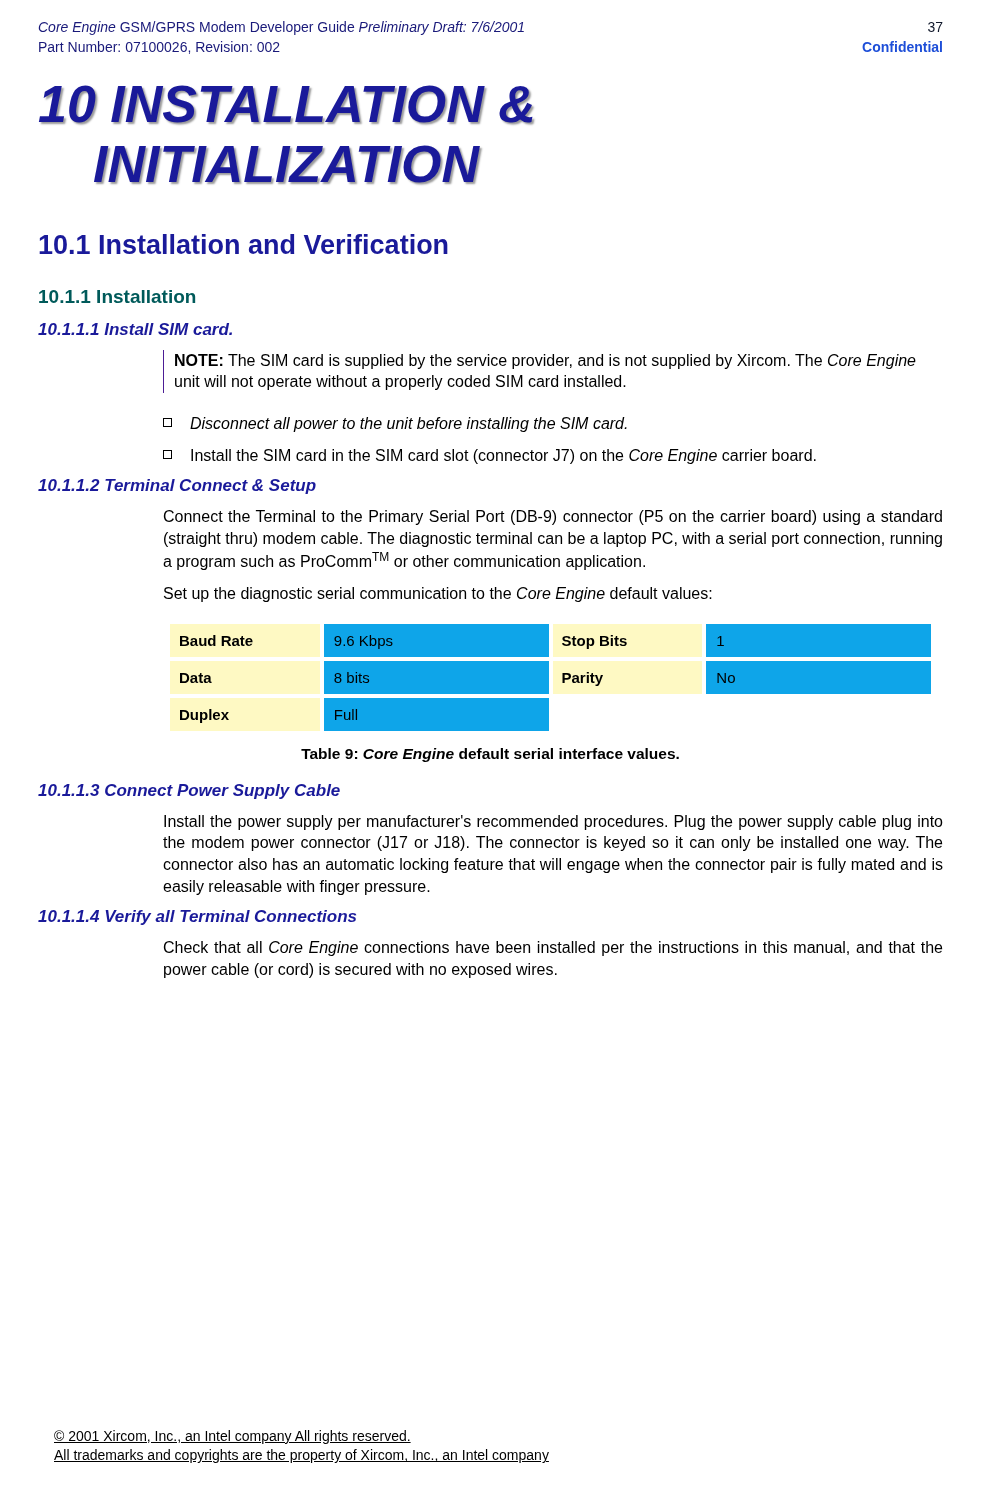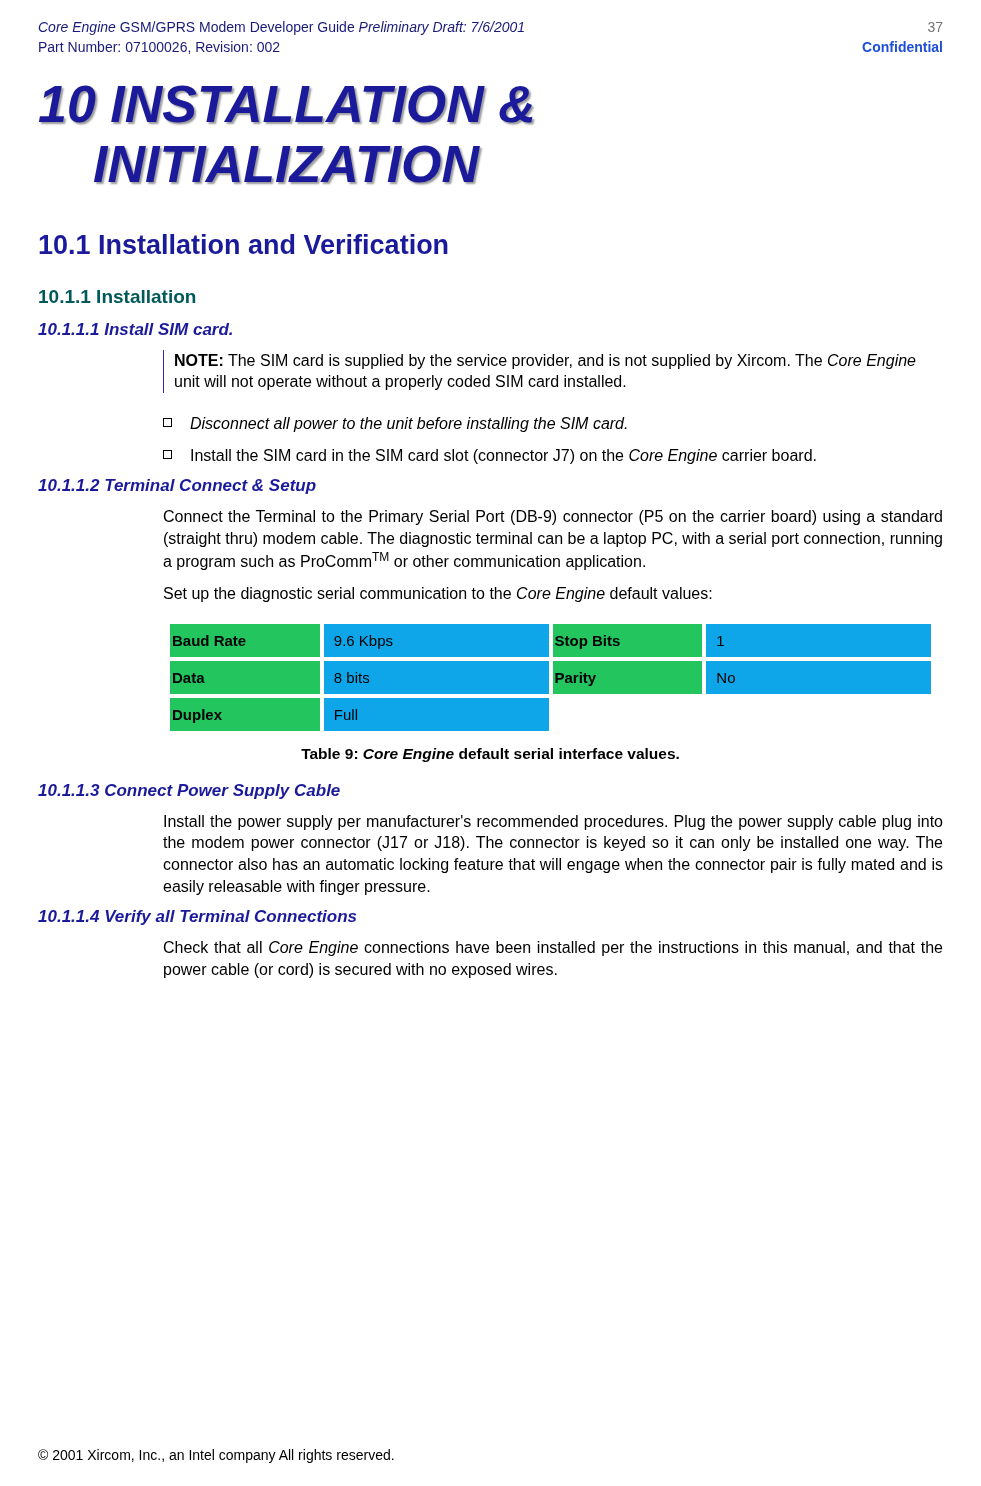--- a/index.html
+++ b/index.html
@@ -25,21 +25,21 @@
     .header-left {
       color: #1a1a7a;
     }
     .header-left .italic {
       font-style: italic;
     }
     .header-right {
       text-align: right;
     }
     .page-num {
-      color: #737373;
+      color: #0f172a;
     }
     .confidential {
       color: #1d4ed8;
       font-weight: bold;
     }
     .main-heading {
       color: #1a1a9a;
       font-size: 52px;
       font-weight: bold;
       font-style: italic;
@@ -128,23 +128,23 @@
       margin-right: 8px;
       margin-top: 15px;
       margin-bottom: 10px;
     }
     table {
       border-collapse: separate;
       border-spacing: 4px;
       width: 100%;
     }
     td.label-cell {
-      background: #22c55e;
-      font-weight: bold;
-      padding: 8px 2px;
+      background: #fef9c3;
+      font-weight: bold;
+      padding: 8px 9px;
       font-size: 15px;
       width: 16%;
     }
     td.value-cell {
       background: #0ea5e9;
       padding: 8px 10px;
       font-size: 15px;
       width: 24%;
     }
     td.empty-cell {
@@ -155,23 +155,24 @@
       font-weight: bold;
       font-size: 15.5px;
       margin-bottom: 18px;
     }
     .table-caption .italic {
       font-style: italic;
     }
     .footer {
       position: absolute;
       bottom: 20px;
-      left: 38px;
+      left: 54px;
       font-size: 14px;
       line-height: 1.4;
+      text-decoration: underline;
     }
     .tm {
       font-size: 12px;
       vertical-align: super;
     }
   </style>
 </head>
 <body>
 
 <div class="header">
@@ -259,13 +260,14 @@
 <div class="body-text">Install the power supply per manufacturer's recommended procedures.  Plug the power supply cable plug into the modem power connector (J17 or J18).  The connector is keyed so it can only be installed one way.  The connector also has an automatic locking feature that will engage when the connector pair is fully mated and is easily releasable with finger pressure.</div>
 
 <div class="h4">10.1.1.4 Verify all Terminal Connections</div>
 
 <div class="body-text">
   <span>Check that all </span><span class="italic">Core Engine</span><span> connections have been installed per the instructions in this manual, and that the power cable (or cord) is secured with no exposed wires.</span>
 </div>
 
 <div class="footer">
   <div>© 2001 Xircom, Inc., an Intel company All rights reserved.</div>
+  <div>All trademarks and copyrights are the property of Xircom, Inc., an Intel company</div>
 </div>
 
 </body></html>

